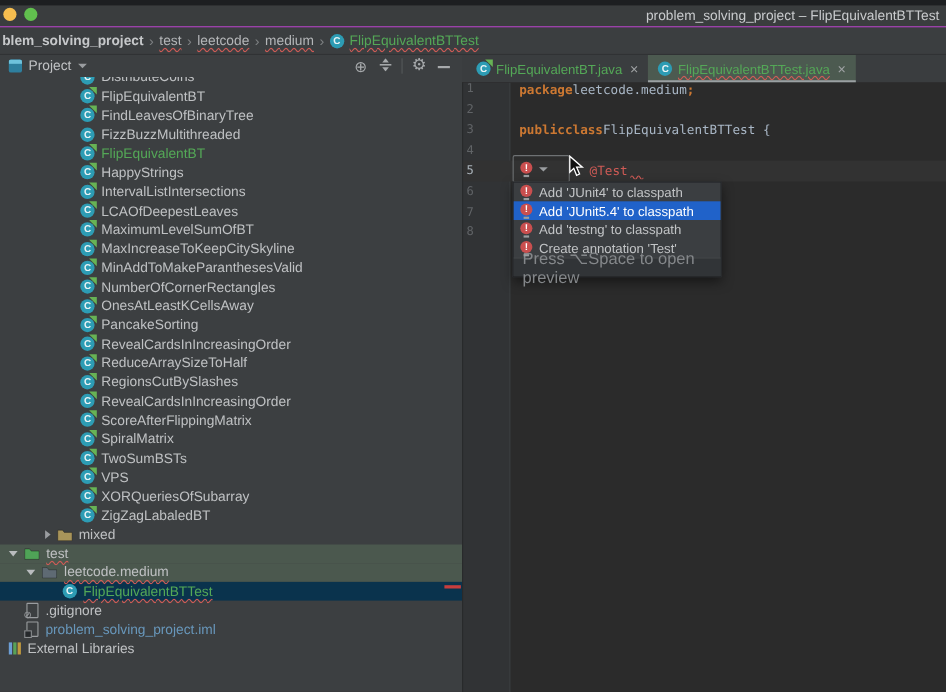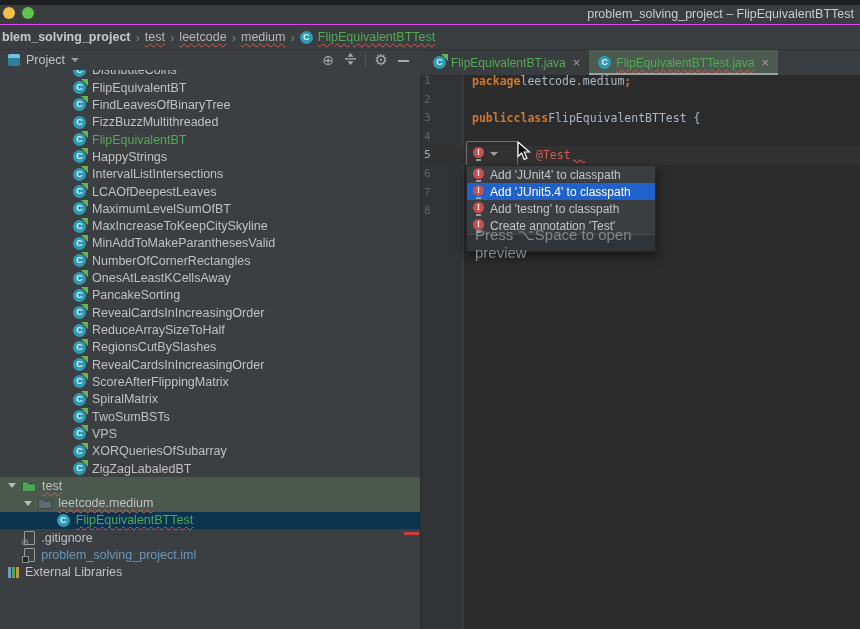--- a/index.html
+++ b/index.html
@@ -246,20 +246,27 @@
         <span class="i-class" style="background: rgb(45, 156, 180);">C<span class="run" style="border-top-color: rgb(103, 179, 85);"></span></span>
         <span>VPS</span>
       </div>
       <div class="trow" style="padding-left: 73px;">
         <span class="i-class" style="background: rgb(45, 156, 180);">C<span class="run" style="border-top-color: rgb(103, 179, 85);"></span></span>
         <span>XORQueriesOfSubarray</span>
       </div>
       <div class="trow" style="padding-left: 73px;">
         <span class="i-class" style="background: rgb(45, 156, 180);">C<span class="run" style="border-top-color: rgb(103, 179, 85);"></span></span>
         <span>ZigZagLabaledBT</span>
+      </div>
+      <div class="trow" style="padding-left: 40.5px;">
+        <span class="arr-col"></span>
+        <span class="i-folder"><svg viewBox="0 0 14 12" width="14" height="12">
+            <path d="M0.5 2 h4.4 l1.5 2 h7.1 v7.5 h-13 z" fill="#a8945a" stroke="rgba(0,0,0,.35)" stroke-width="0.8"></path>
+          </svg></span>
+        <span>mixed</span>
       </div>
       <div class="trow pathbg" style="padding-left: 8px; background: rgb(75, 88, 78);">
         <span class="arr-exp"></span>
         <span class="i-folder"><svg viewBox="0 0 14 12" width="14" height="12">
             <path d="M0.5 2 h4.4 l1.5 2 h7.1 v7.5 h-13 z" fill="#4fa357" stroke="rgba(0,0,0,.35)" stroke-width="0.8"></path>
           </svg></span>
         <span class="sq">test</span>
       </div>
       <div class="trow pathbg" style="padding-left: 24.25px; background: rgb(75, 88, 78);">
         <span class="arr-exp"></span>

